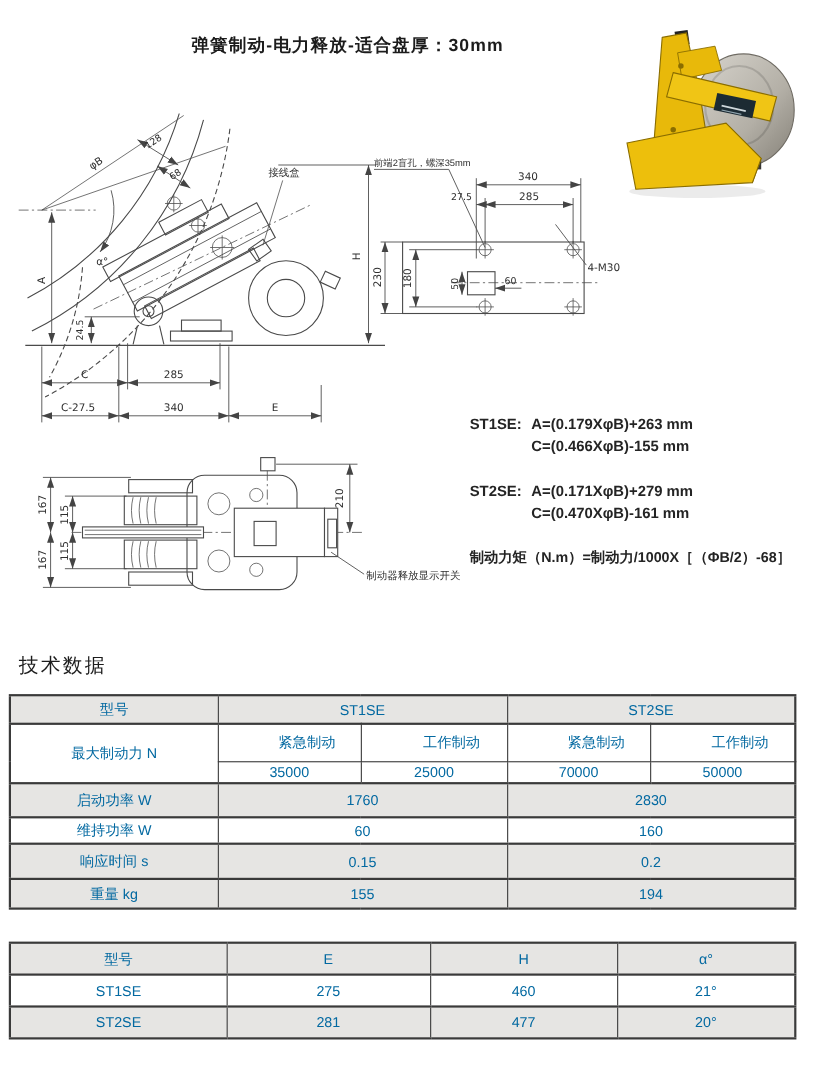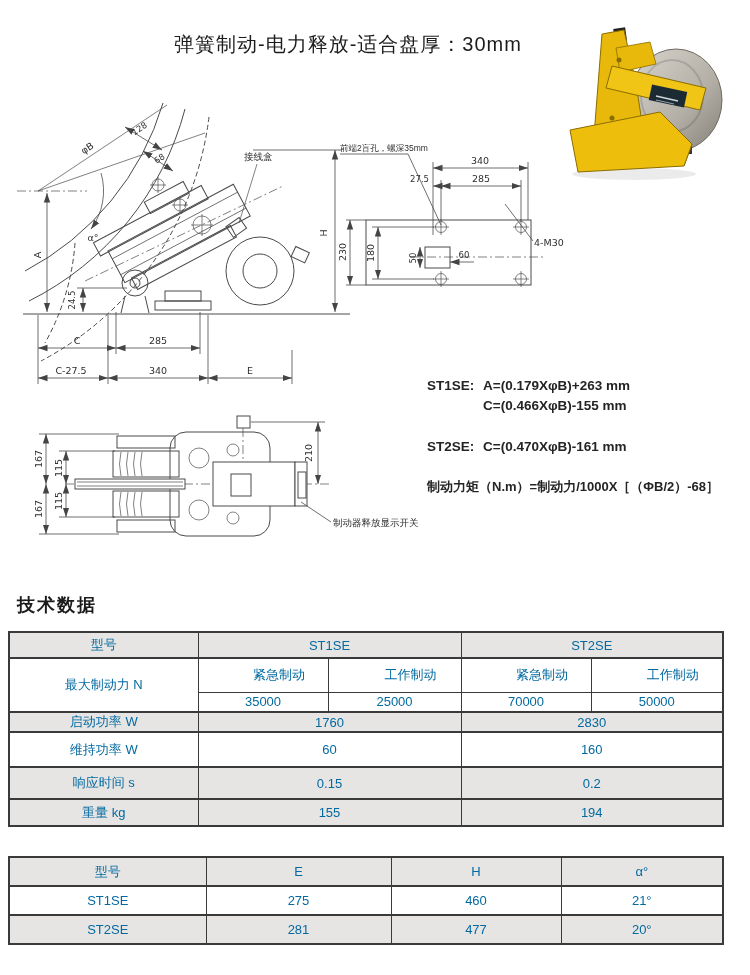--- a/index.html
+++ b/index.html
@@ -1,20 +1,20 @@
 <!DOCTYPE html>
 <html><head>
 <meta charset="utf-8">
 <style>
   * { box-sizing: border-box; margin: 0; padding: 0; }
   html,body { background:#fff; }
   body { width:750px; height:975px; font-family:"Liberation Sans","DejaVu Sans",sans-serif; color:#1c1c1c; }
   .page { position:relative; width:750px; height:975px; background:#fff; overflow:hidden; }
 
-  .title { position:absolute; left:174px; top:31px; font-size:20px; font-weight:normal; letter-spacing:1px; white-space:nowrap; }
+  .title { position:absolute; left:174px; top:31px; font-size:16px; font-weight:bold; letter-spacing:1px; white-space:nowrap; }
 
   .photo { position:absolute; left:564px; top:26px; width:182px; height:156px; }
 
   .dwg { position:absolute; }
   .dwg.side { left:15px; top:103px; width:350px; height:292px; }
   .dwg.plate { left:338px; top:140px; width:240px; height:195px; }
   .dwg.topv { left:15px; top:398px; width:420px; height:168px; }
 
   .ln { stroke:#4a4a4a; stroke-width:1; fill:none; }
   .thin { stroke-width:0.7; }
@@ -27,34 +27,34 @@
   .mid { text-anchor:middle; }
   .enda { text-anchor:end; }
   .wfill { fill:#fff; }
 
   .formulas { position:absolute; left:427px; top:376px; width:305px; font-size:13.5px; font-weight:bold; color:#242424; }
   .f-group { display:flex; margin-bottom:21px; }
   .f-model { width:56px; flex:0 0 56px; line-height:20px; }
   .f-lines span { display:block; line-height:20px; white-space:nowrap; }
   .f-torque { margin-top:7px; font-size:13px; white-space:nowrap; }
 
-  .section { position:absolute; left:17px; top:593px; font-size:18px; font-weight:bold; letter-spacing:2px; }
+  .section { position:absolute; left:17px; top:593px; font-size:18px; font-weight:normal; letter-spacing:2px; }
 
   .tbl { position:absolute; left:8px; width:714px; border-collapse:collapse; table-layout:fixed; border:2px solid #3a3a3a; }
   .tbl td { border:1px solid #3a3a3a; border-top-width:2px; border-bottom-width:2px; text-align:center; vertical-align:middle; font-size:13px; color:#0369a1; padding:0; }
   .tbl tr.shaded td { background:#e6e5e3; }
   .tbl td.white { background:#fff; }
   .tbl td.thinb { border-bottom-width:1px;padding-left:32px; }
   .tbl td.thint { border-top-width:1px; }
   .spec { top:631px; }
   .spec tr:nth-child(1){ height:26px; }
   .spec tr:nth-child(2){ height:34px; }
   .spec tr:nth-child(3){ height:20px; }
-  .spec tr:nth-child(4){ height:20px;border-radius:14px; }
-  .spec tr:nth-child(5){ height:35px; }
+  .spec tr:nth-child(4){ height:31px;border-radius:14px; }
+  .spec tr:nth-child(5){ height:24px; }
   .spec tr:nth-child(6){ height:32px; }
   .spec tr:nth-child(7){ height:27px; }
   .dimt { top:856px; }
   .dimt tr { height:29px; }
 
   .footnote { position:absolute; left:9px; top:946px; font-size:15px; font-weight:bold; letter-spacing:0.5px; }
 </style>
 </head>
 <body>
 
@@ -302,20 +302,21 @@
     <div class="f-group">
       <span class="f-model">ST1SE:</span>
       <span class="f-lines">
         <span>A=(0.179XφB)+263 mm</span>
         <span>C=(0.466XφB)-155 mm</span>
       </span>
     </div>
     <div class="f-group">
       <span class="f-model">ST2SE:</span>
       <span class="f-lines">
+        <span>A=(0.171XφB)+279 mm</span>
         <span>C=(0.470XφB)-161 mm</span>
       </span>
     </div>
     <div class="f-torque">制动力矩（N.m）=制动力/1000X［（ΦB/2）-68］</div>
   </div>
 
   <h2 class="section">技术数据</h2>
 
   <table class="tbl spec">
     <colgroup>

